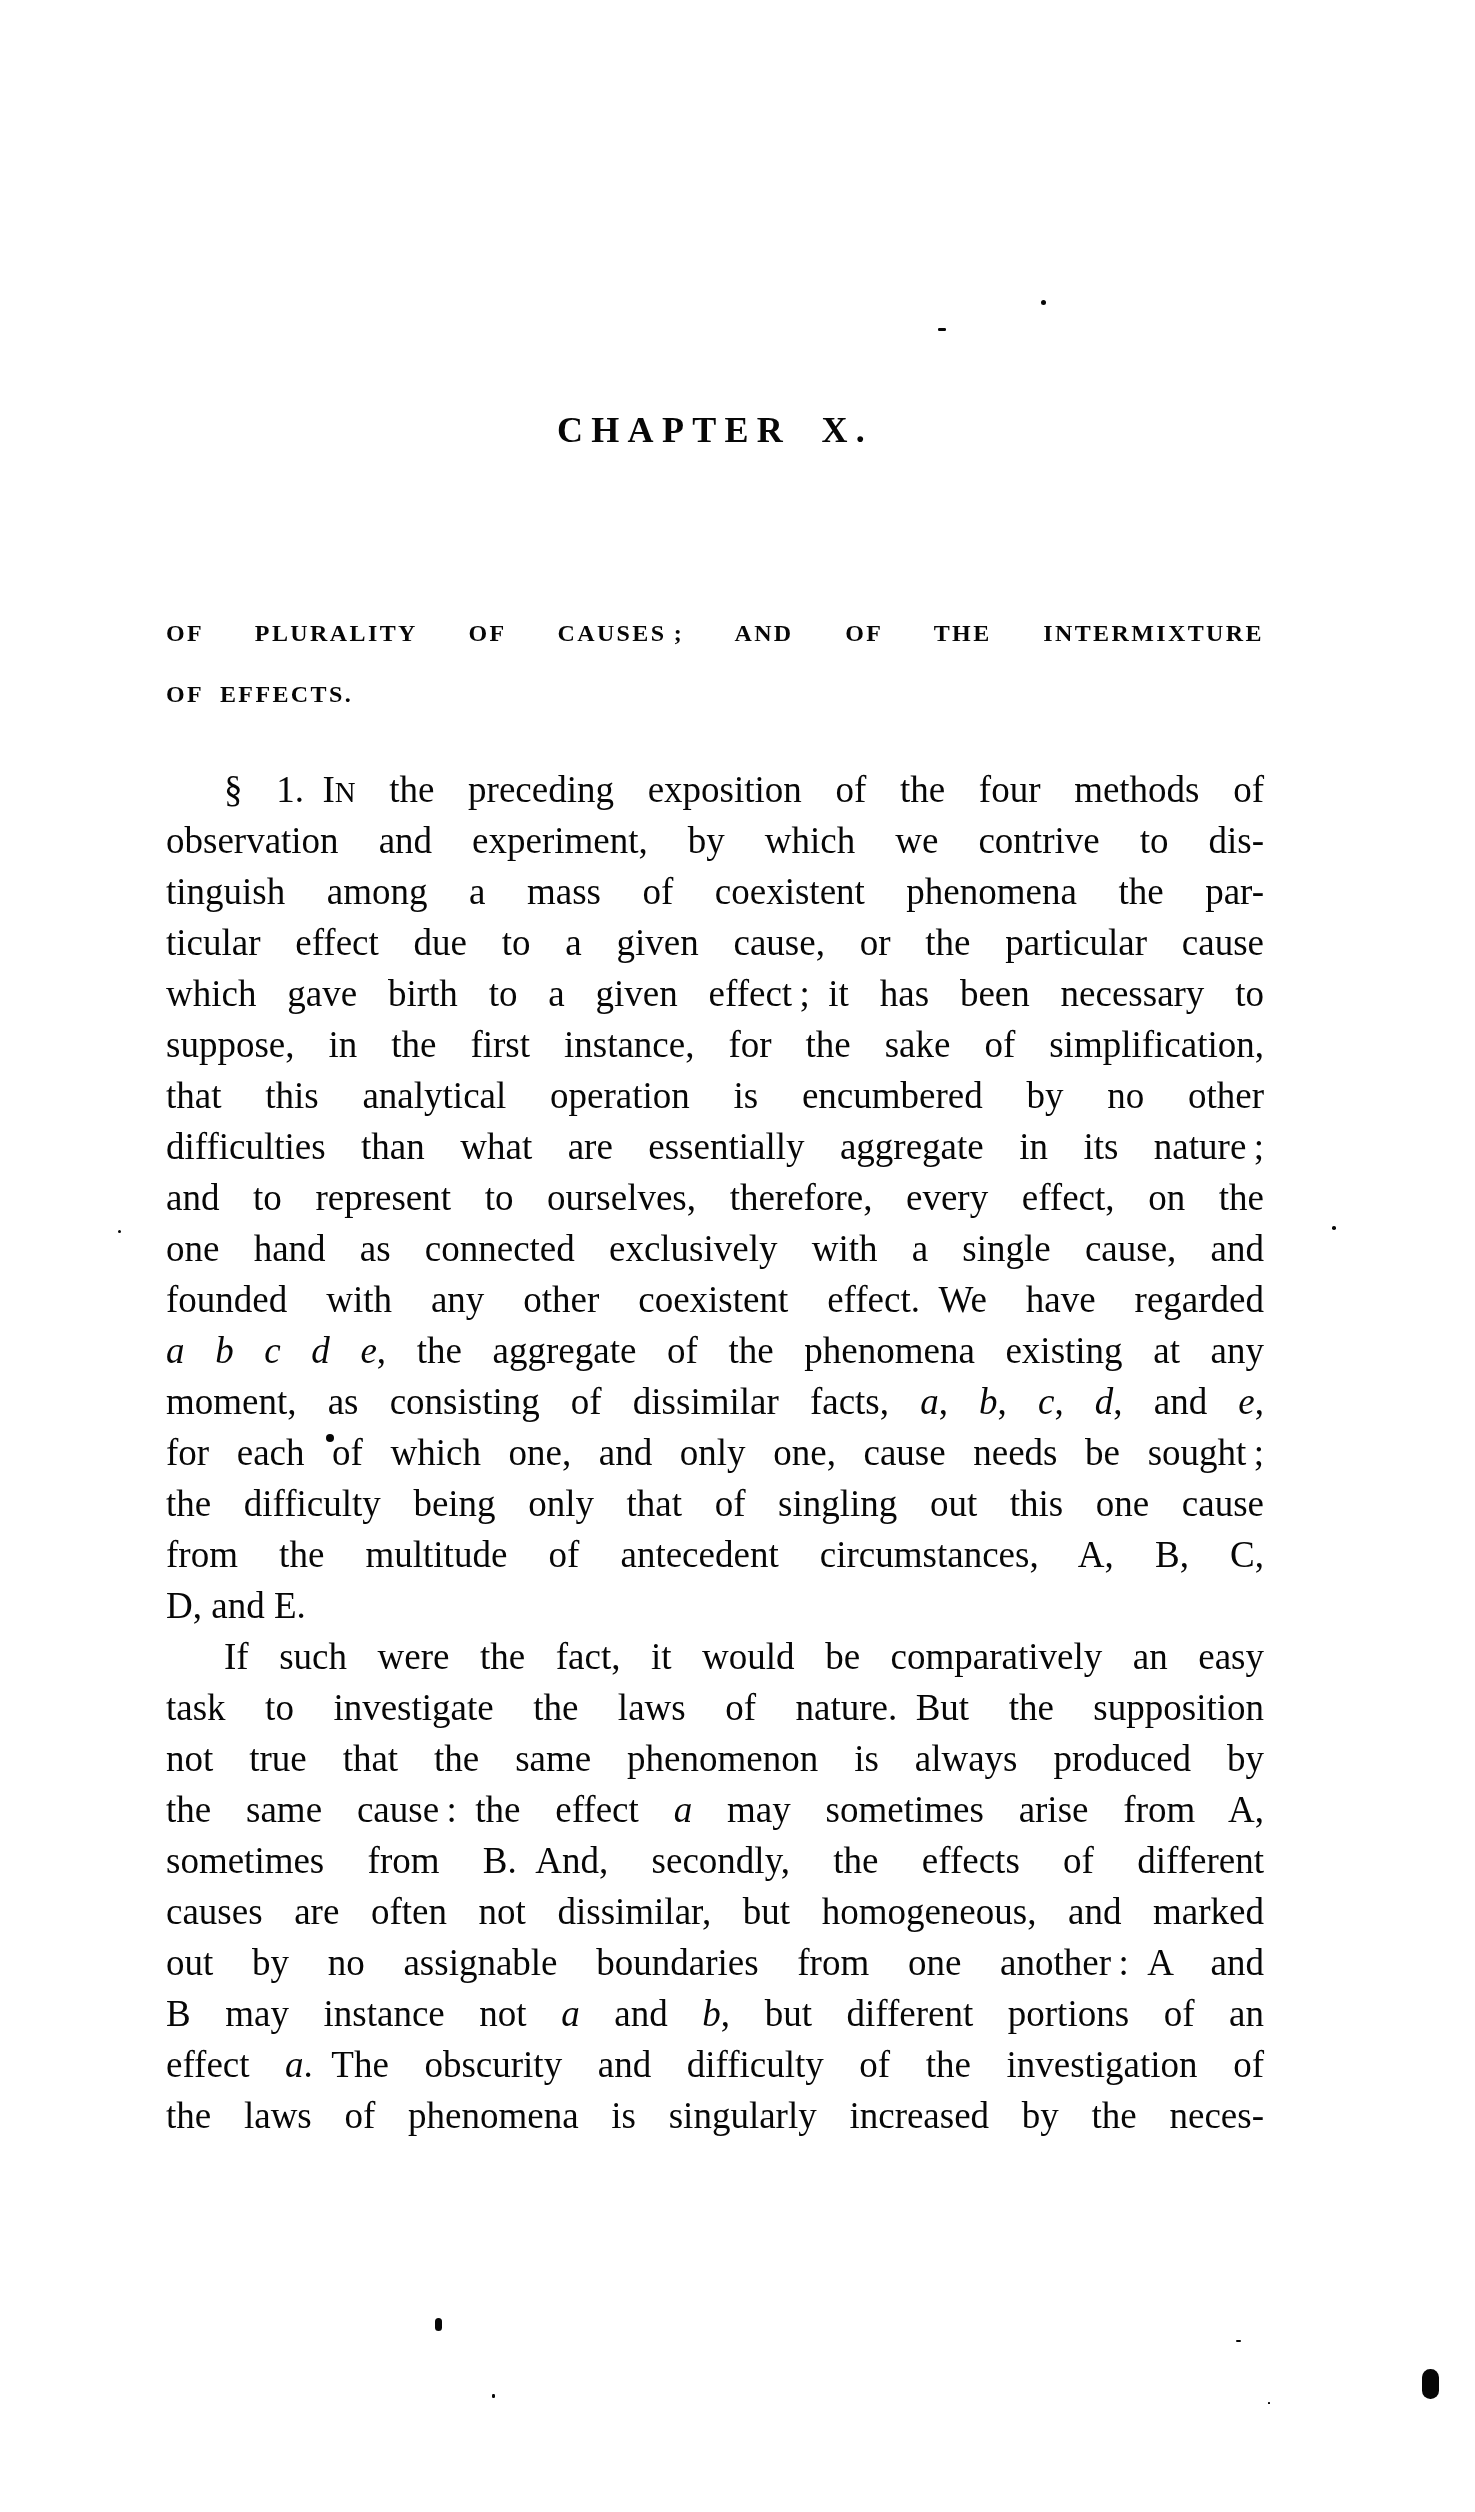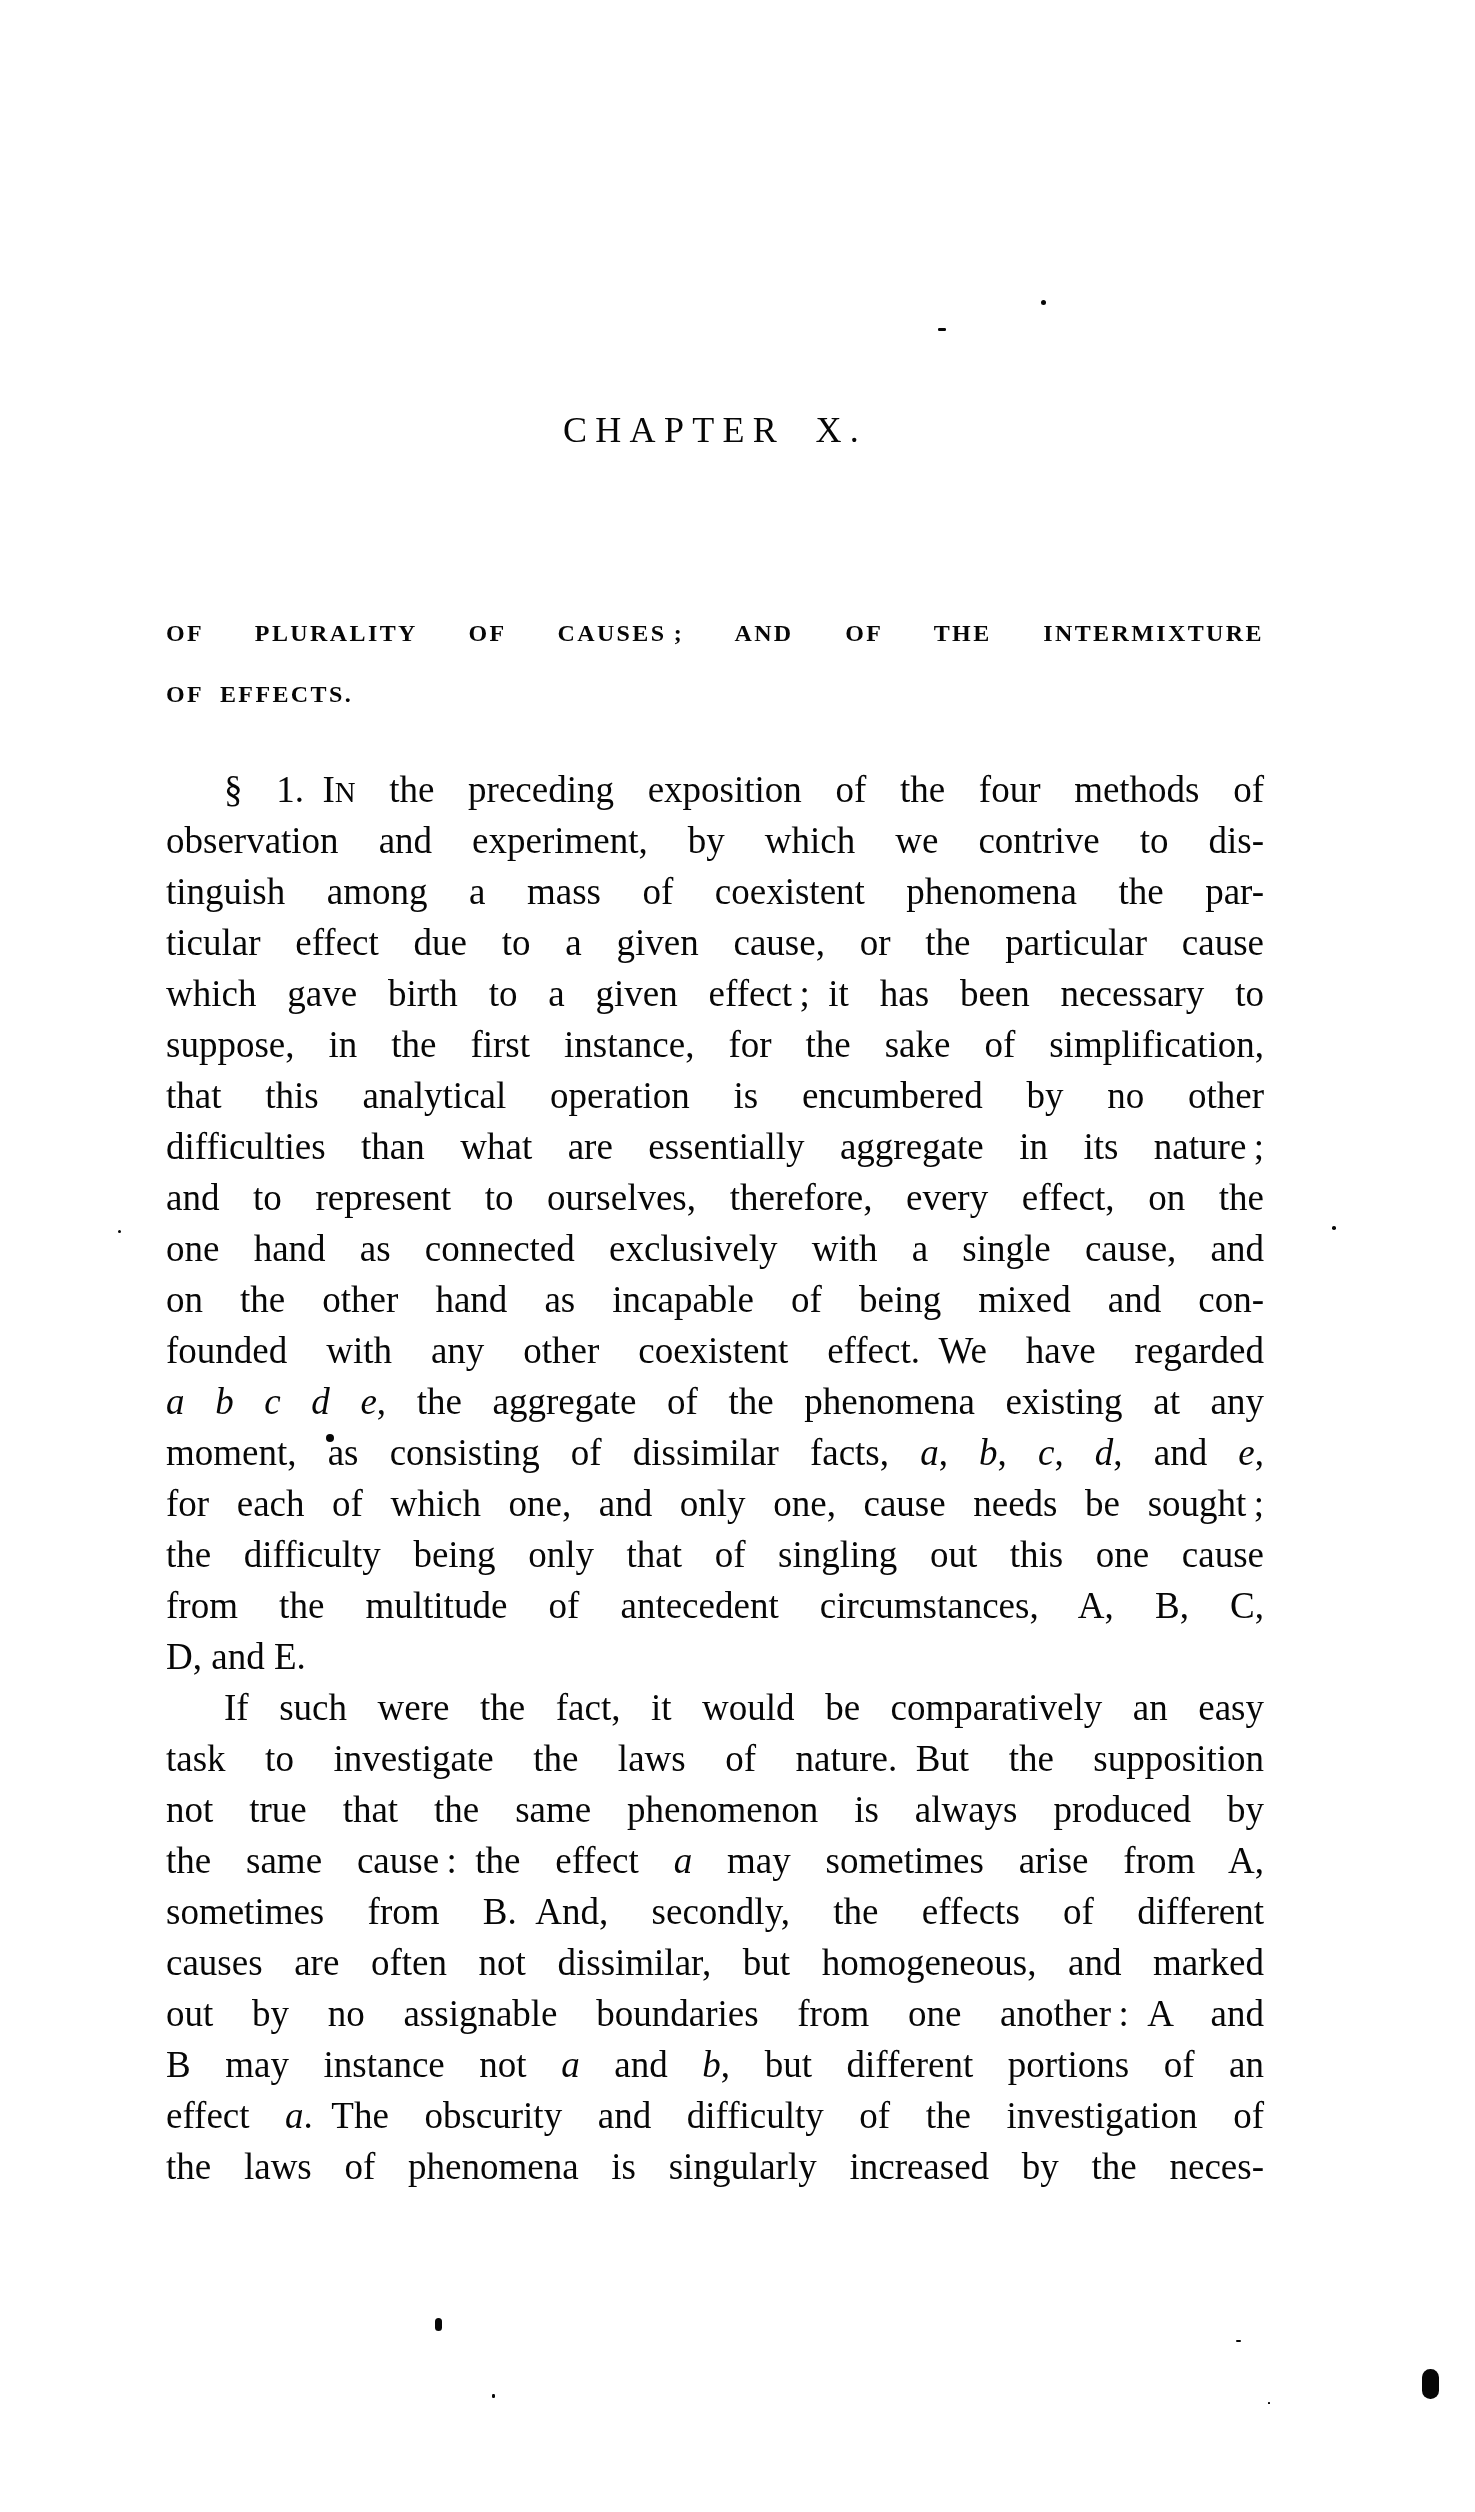--- a/index.html
+++ b/index.html
@@ -12,21 +12,21 @@
     background:var(--paper);
     position:relative;
     font-family:"Liberation Serif","DejaVu Serif",serif;
     color:var(--ink);
     overflow:hidden;
   }
   .page{position:absolute;inset:0;}
   .chapter{
     position:absolute;top:412px;left:166px;width:1098px;
     margin:0;text-align:center;
-    font-size:36px;font-weight:normal;
+    font-size:36px;font-weight:bold;
     letter-spacing:8.3px;word-spacing:13px;
     line-height:1;
   }
   .subtitle{
     position:absolute;top:603px;left:166px;width:1098px;
     font-weight:bold;font-size:24px;letter-spacing:2.4px;
     line-height:61px;
   }
   .sub-line-1{text-align:justify;text-align-last:justify;-moz-text-align-last:justify;}
   .sub-line-2{text-align:left;word-spacing:8.3px;}
@@ -61,21 +61,20 @@
       <div class="line first"><span>§ 1. I</span><span class="sc">N</span><span> the preceding exposition of the four methods of</span></div>
       <div class="line"><span>observation and experiment, by which we contrive to dis-</span></div>
       <div class="line"><span>tinguish among a mass of coexistent phenomena the par-</span></div>
       <div class="line"><span>ticular effect due to a given cause, or the particular cause</span></div>
       <div class="line"><span>which gave birth to a given effect ; it has been necessary to</span></div>
       <div class="line"><span>suppose, in the first instance, for the sake of simplification,</span></div>
       <div class="line"><span>that this analytical operation is encumbered by no other</span></div>
       <div class="line"><span>difficulties than what are essentially aggregate in its nature ;</span></div>
       <div class="line"><span>and to represent to ourselves, therefore, every effect, on the</span></div>
       <div class="line"><span>one hand as connected exclusively with a single cause, and</span></div>
-      <div class="line"><span>on the other hand as incapable of being mixed and con-</span></div>
       <div class="line"><span>founded with any other coexistent effect. We have regarded</span></div>
       <div class="line"><i>a b c d e</i><span>, the aggregate of the phenomena existing at any</span></div>
       <div class="line"><span>moment, as consisting of dissimilar facts, </span><i>a</i><span>, </span><i>b</i><span>, </span><i>c</i><span>, </span><i>d</i><span>, and </span><i>e</i><span>,</span></div>
       <div class="line"><span>for each of which one, and only one, cause needs be sought ;</span></div>
       <div class="line"><span>the difficulty being only that of singling out this one cause</span></div>
       <div class="line"><span>from the multitude of antecedent circumstances, A, B, C,</span></div>
       <div class="line plast"><span>D, and E.</span></div>
       <div class="line first"><span>If such were the fact, it would be comparatively an easy</span></div>
       <div class="line"><span>task to investigate the laws of nature. But the supposition</span></div>
       <div class="line"><span>not true that the same phenomenon is always produced by</span></div>

